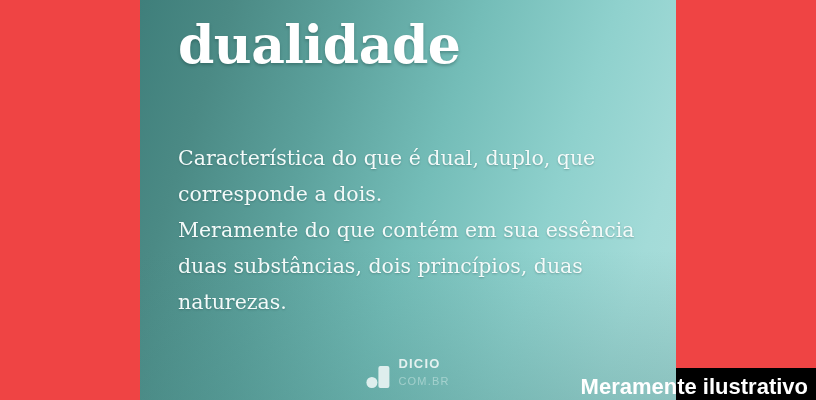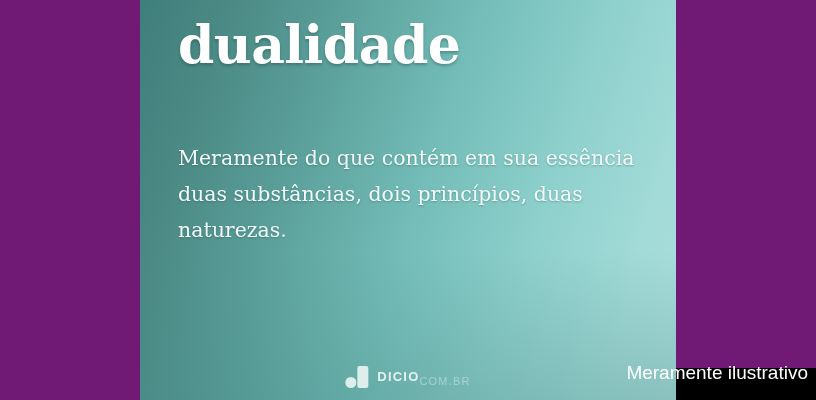--- a/index.html
+++ b/index.html
@@ -8,21 +8,21 @@
     padding: 0;
     background: #000;
   }
   body {
     font-family: "Liberation Sans", sans-serif;
   }
   .screen {
     position: relative;
     width: 816px;
     height: 400px;
-    background: #701a75;
+    background: #ef4444;
     overflow: hidden;
   }
 
   
   .card {
     position: absolute;
     left: 140px;
     top: 0;
     width: 536px;
     height: 400px;
@@ -110,21 +110,21 @@
     position: absolute;
     right: 0;
     bottom: 0;
     width: 11px;
     height: 22px;
     border-radius: 2px;
     background: #e8f4f3;
   }
   .logo-text {
     display: flex;
-    flex-direction: row;
+    flex-direction: column;
     line-height: 1;
     padding-bottom: 1px;
   }
   .logo-name {
     font-family: "Liberation Sans", sans-serif;
     font-weight: bold;
     font-size: 13px;
     letter-spacing: 1.2px;
     color: #eef7f6;
   }
@@ -148,39 +148,41 @@
     display: flex;
     align-items: center;
     justify-content: flex-end;
   }
   .caption-band.partial {
     left: 676px;
   }
   .caption-float {
     position: absolute;
     right: 8px;
-    bottom: 16px;
+    bottom: 0;
     z-index: 5;
     font-family: "Liberation Sans", sans-serif;
-    font-size: 19px;
+    font-size: 22px;
     color: #ffffff;
     white-space: nowrap;
+    font-weight: bold;
   }
 </style>
 </head>
 <body>
 
 <div class="screen">
 
   <div class="card">
     <div class="card-inner">
 
       <div class="word-title">dualidade</div>
 
       <div class="definitions">
+        <p class="definition">Característica do que é dual, duplo, que corresponde a dois.</p>
         <p class="definition">Meramente do que contém em sua essência duas substâncias, dois princípios, duas naturezas.</p>
       </div>
 
       <div class="logo">
         <div class="logo-mark">
           <span class="logo-dot"></span>
           <span class="logo-bar"></span>
         </div>
         <div class="logo-text">
           <span class="logo-name">DICIO</span>

